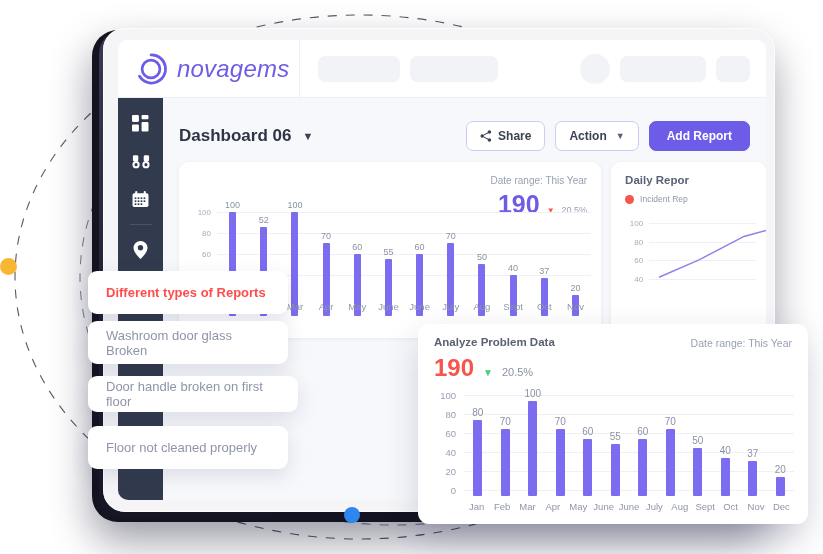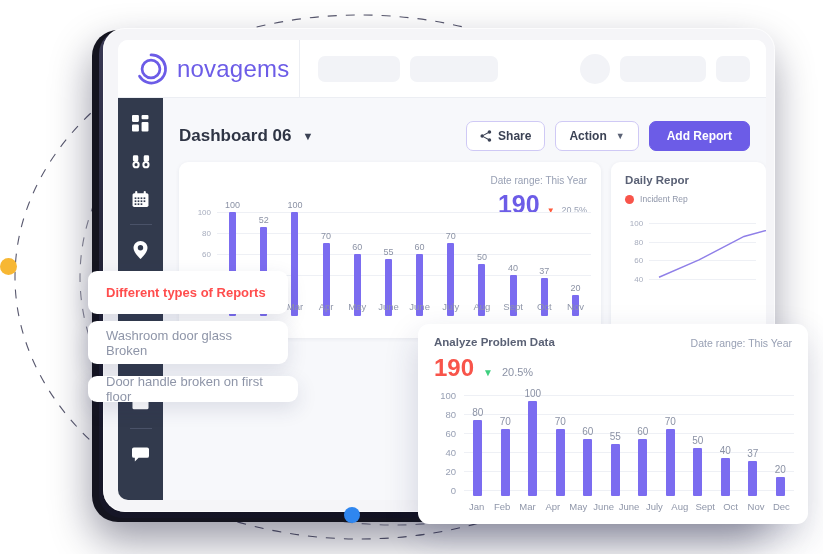--- a/index.html
+++ b/index.html
@@ -43,21 +43,21 @@
     position: absolute; left: 118px; top: 40px; width: 648px; height: 460px;
     border-radius: 10px; overflow: hidden; background: #ffffff;
   }
 
   
   .topbar { position: absolute; left: 0; top: 0; width: 648px; height: 58px;
     background:#fff; border-bottom:1px solid #eceef3; display:flex; align-items:center; }
   .brand { width: 182px; height: 58px; display:flex; align-items:center; gap:9px;
     padding-left: 16px; border-right:1px solid #eceef3; }
   .brand-mark { width: 34px; height: 34px; flex: none; }
-  .brand-text { font-size: 24px; color:#6c5ce7; letter-spacing:.2px; font-weight:400; }
+  .brand-text { font-size: 24px; color:#6c5ce7; letter-spacing:.2px; font-weight:400;font-style:italic; }
   .skeletons { flex:1; display:flex; align-items:center; gap:10px; padding-left: 18px; }
   .sk { background:#f2f3f7; border-radius:7px; height:26px; }
   .sk.a { width: 82px; } .sk.b { width: 88px; }
   .sk.circle { width: 30px; height: 30px; border-radius:50%; margin-left: 72px; }
   .sk.c { width: 86px; } .sk.d { width: 34px; }
 
   
   .sidebar { position:absolute; left:0; top:58px; width:45px; height:402px;
     background:#323a4d; display:flex; flex-direction:column; align-items:center;
     padding-top: 12px; gap: 12px; }
@@ -391,22 +391,25 @@
   </div>
 
   <div class="dot-blue"></div>
 
   <div class="float accent" style="left:88px;top:271px;width:200px;height:43px">
     <span>Different types of Reports</span>
   </div>
   <div class="float muted" style="left:88px;top:321px;width:200px;height:43px">
     <span>Washroom door glass Broken</span>
   </div>
-  <div class="float muted" style="left:88px;top:376px;width:210px;height:26px">
+  <div class="float muted" style="left:88px;top:376px;width:210px;height:36px">
     <span>Door handle broken on first floor</span>
+  </div>
+  <div class="float muted" style="left:88px;top:426px;width:200px;height:43px">
+    <span>Floor not cleaned properly</span>
   </div>
 
   <div class="overlay">
     <div class="ov-title">Analyze Problem Data</div>
     <div class="ov-range">Date range: This Year</div>
     <div class="ov-kpi-row">
       <span class="ov-kpi">190</span>
       <span class="tri-green">▼</span>
       <span class="ov-delta">20.5%</span>
     </div>

